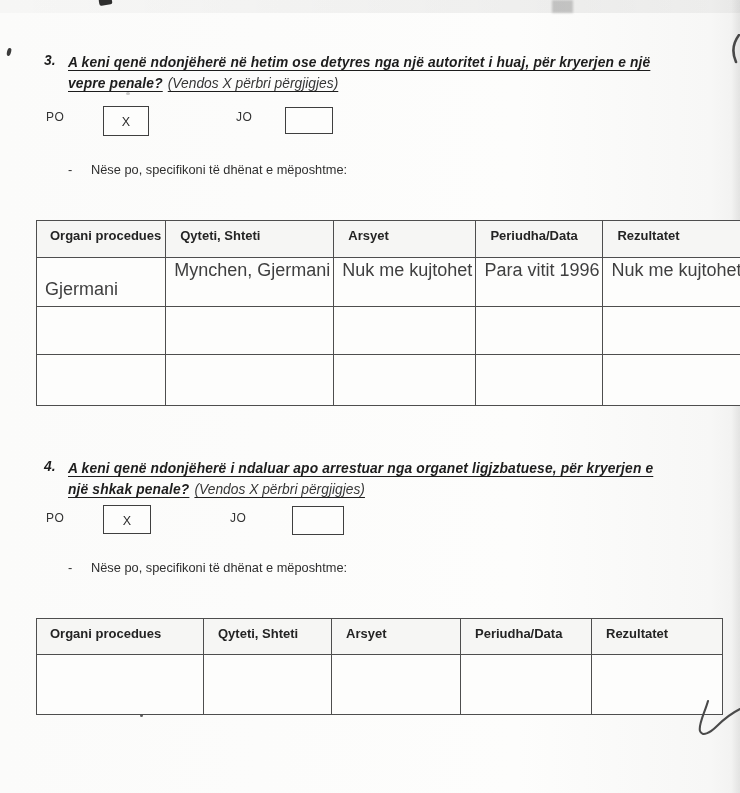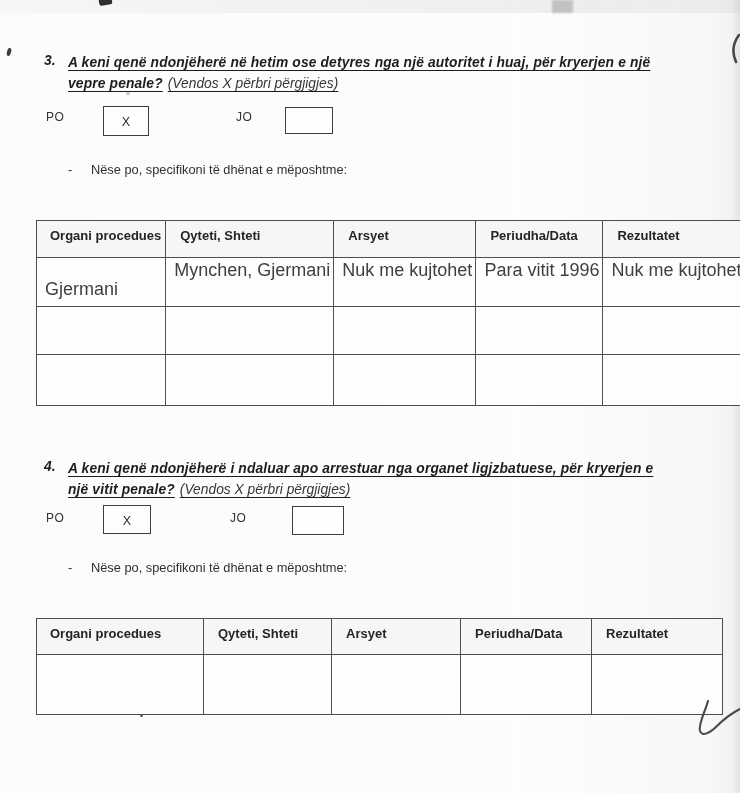--- a/index.html
+++ b/index.html
@@ -153,21 +153,21 @@
       </tbody>
     </table>
   </section>
 
   <section>
     <div class="qline q4-l1">
       <span class="qnum">4.</span>
       <span class="qunder"><span class="qbold">A keni qenë ndonjëherë i ndaluar apo arrestuar nga organet ligjzbatuese, për kryerjen e</span></span>
     </div>
     <div class="qline q4-l2">
-      <span class="qunder"><span class="qbold">një vitit penale?</span><span class="qnote">(Vendos X përbri përgjigjes)</span></span>
+      <span class="qunder"><span class="qbold">një shkak penale?</span><span class="qnote">(Vendos X përbri përgjigjes)</span></span>
     </div>
 
     <span class="anslabel q4-po-label">PO</span>
     <div class="ansbox q4-po-box">
       <span class="xval">X</span>
     </div>
     <span class="anslabel q4-jo-label">JO</span>
     <div class="ansbox q4-jo-box">
       <span class="xval"></span>
     </div>

